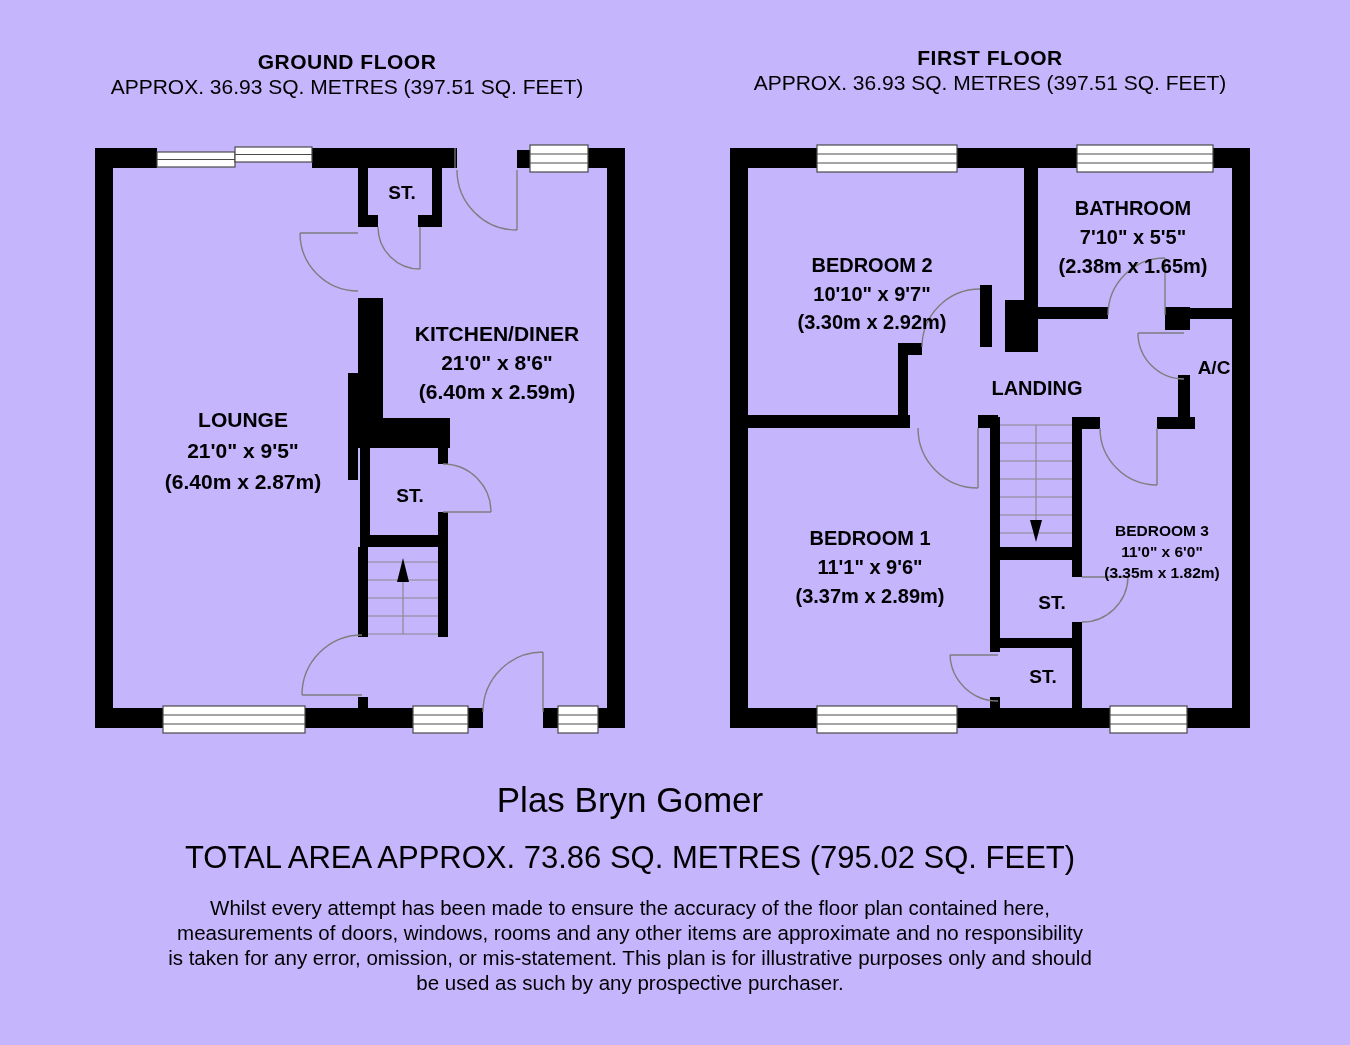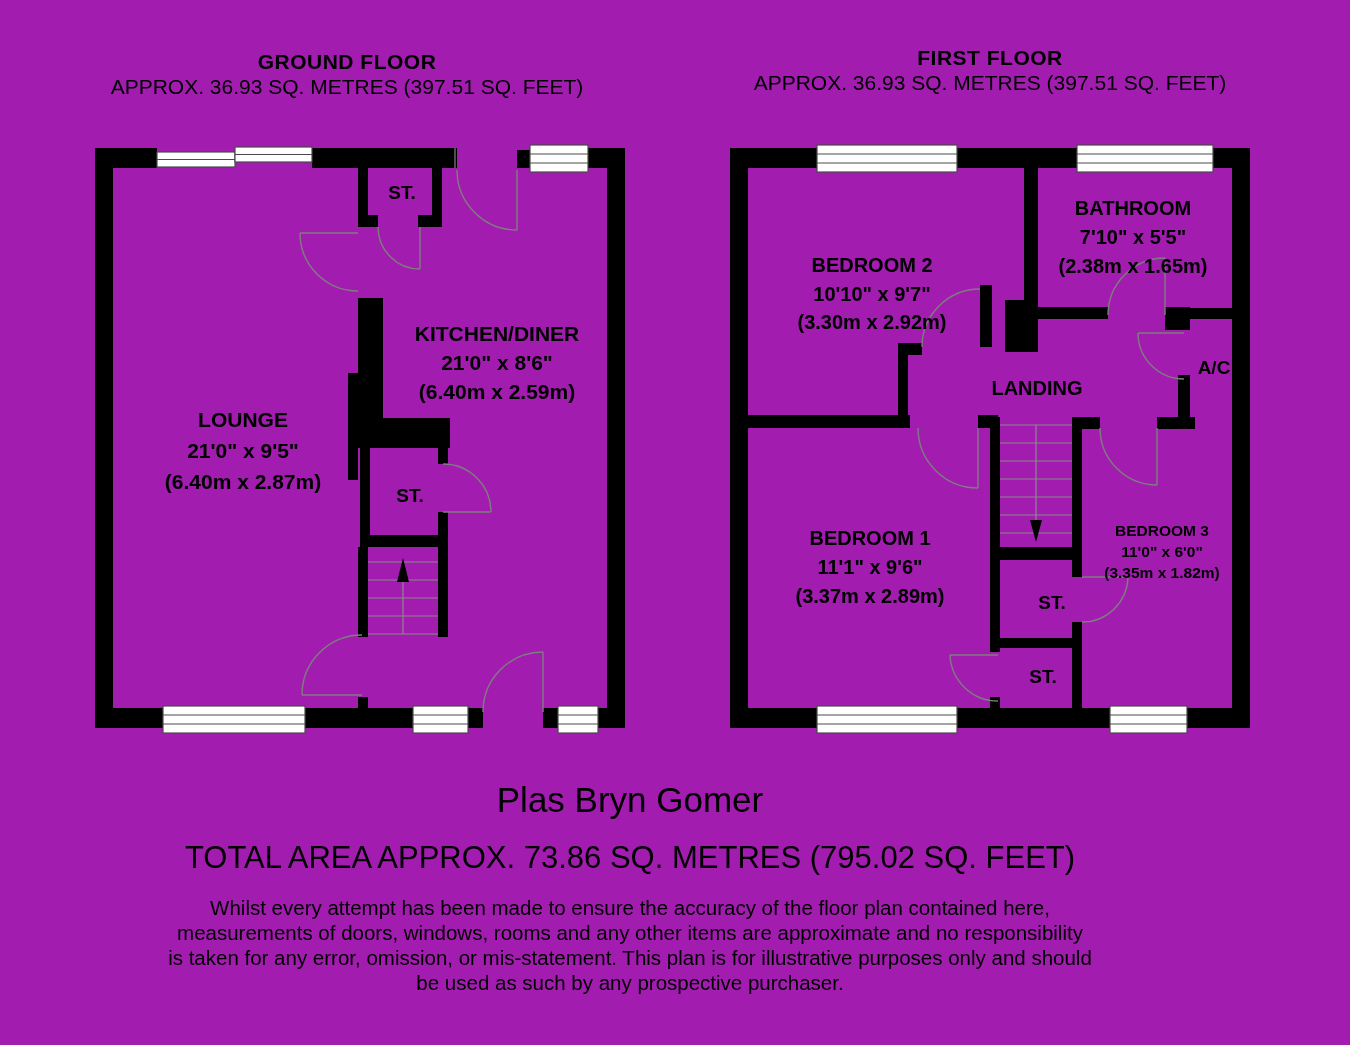--- a/index.html
+++ b/index.html
@@ -1,16 +1,16 @@
 <!DOCTYPE html>
 <html><head>
 <meta charset="utf-8">
 <style>
   html,body{margin:0;padding:0;background:#ffffff;}
-  .canvas{position:relative;width:1350px;height:1045px;background:#a21caf;overflow:hidden;
+  .canvas{position:relative;width:1350px;height:1045px;background:#c4b5fd;overflow:hidden;
           font-family:"Liberation Sans", sans-serif;}
   svg{display:block;}
   .wall{fill:#000000;stroke:none;}
   .win{fill:#ffffff;stroke:#4a4a4a;stroke-width:1.2;}
   .winline{stroke:#4a4a4a;stroke-width:1;fill:none;}
   .door{stroke:#7e7e7e;stroke-width:1.4;fill:none;}
   .tread{stroke:#8a8a8a;stroke-width:1.2;fill:none;}
   .jamb{stroke:#9a9a9a;stroke-width:1;fill:none;}
   .arrow{fill:#000000;stroke:none;}
   text{fill:#000000;}

